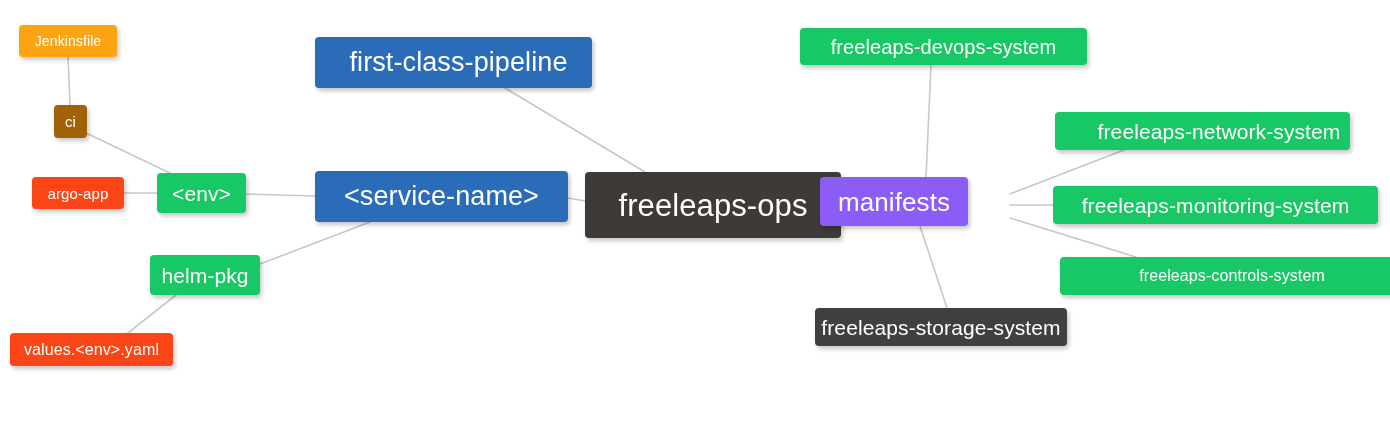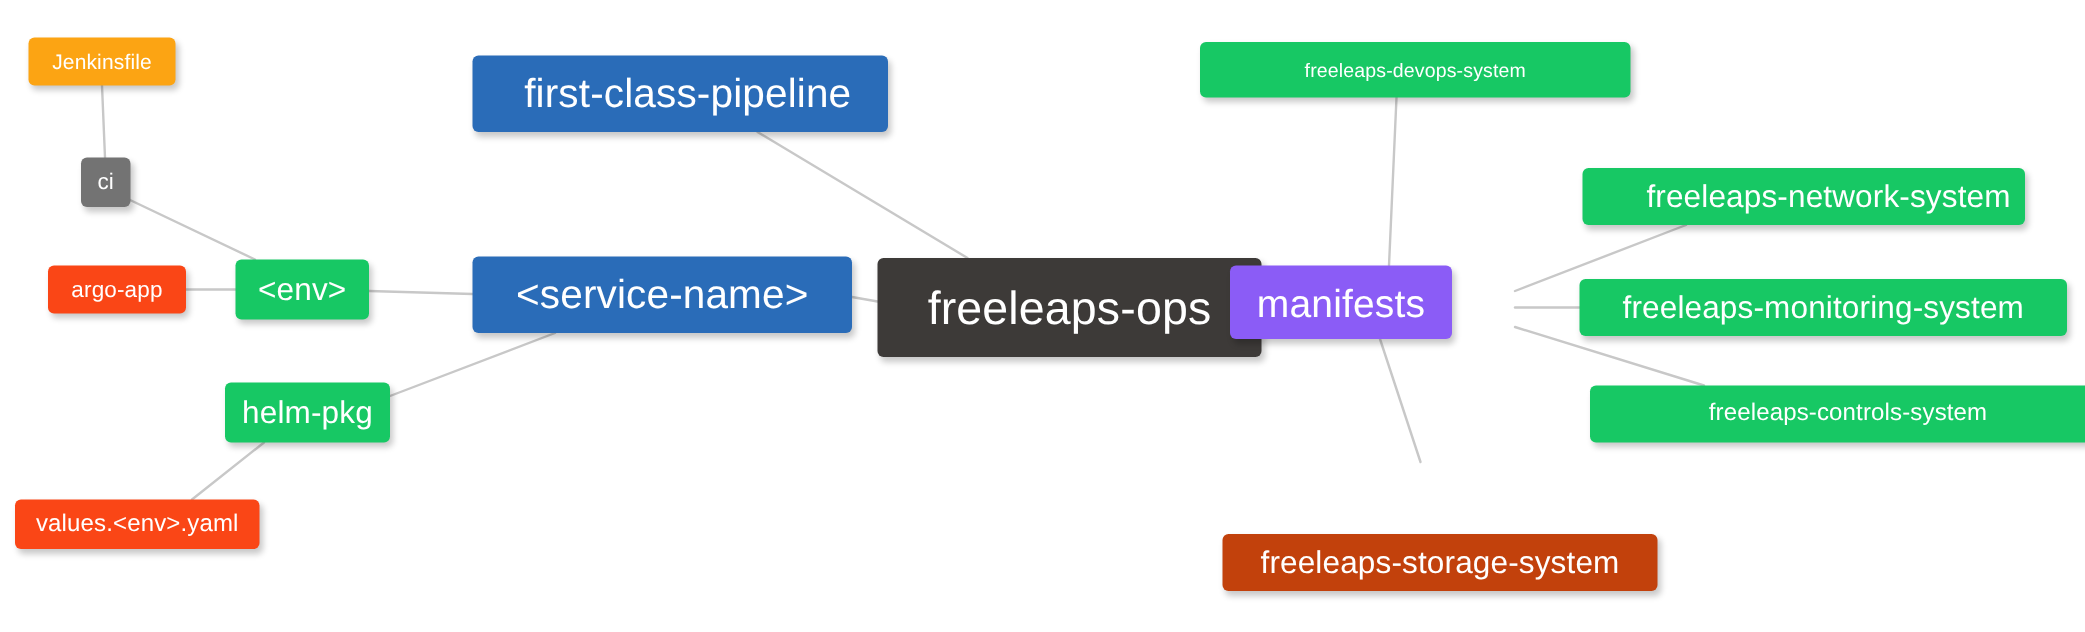--- a/index.html
+++ b/index.html
@@ -62,28 +62,28 @@
       <line x1="505" y1="88" x2="645" y2="172" stroke="#c8c8c8" stroke-width="1.6" stroke-linecap="round"></line>
       <line x1="841" y1="203" x2="852" y2="203" stroke="#c8c8c8" stroke-width="1.6" stroke-linecap="round"></line>
       <line x1="926" y1="177" x2="931" y2="65" stroke="#c8c8c8" stroke-width="1.6" stroke-linecap="round"></line>
       <line x1="1010" y1="194" x2="1124" y2="150" stroke="#c8c8c8" stroke-width="1.6" stroke-linecap="round"></line>
       <line x1="1010" y1="205" x2="1053" y2="205" stroke="#c8c8c8" stroke-width="1.6" stroke-linecap="round"></line>
       <line x1="1010" y1="218" x2="1136" y2="257" stroke="#c8c8c8" stroke-width="1.6" stroke-linecap="round"></line>
       <line x1="920" y1="226" x2="947" y2="308" stroke="#c8c8c8" stroke-width="1.6" stroke-linecap="round"></line>
     </svg>
   <div id="node-layer">
       <div class="node n-orange" style="left: 19px; top: 25px; width: 98px; height: 32px; font-size: 14px; background: rgb(252, 164, 19); color: rgb(255, 255, 255);">Jenkinsfile</div>
-      <div class="node n-red" style="left: 54px; top: 105px; width: 33px; height: 33px; font-size: 15px; background: #737373; color: rgb(255, 255, 255);">ci</div>
+      <div class="node n-red" style="left: 54px; top: 105px; width: 33px; height: 33px; font-size: 15px; background: #a16207; color: rgb(255, 255, 255);">ci</div>
       <div class="node n-red" style="left: 32px; top: 177px; width: 92px; height: 32px; font-size: 15px; background: rgb(250, 70, 22); color: rgb(255, 255, 255);">argo-app</div>
       <div class="node n-green" style="left: 157px; top: 173px; width: 89px; height: 40px; font-size: 21px; background: rgb(23, 200, 100); color: rgb(255, 255, 255);">&lt;env&gt;</div>
       <div class="node n-green" style="left: 150px; top: 255px; width: 110px; height: 40px; font-size: 21px; background: rgb(23, 200, 100); color: rgb(255, 255, 255);">helm-pkg</div>
       <div class="node n-red" style="left: 10px; top: 333px; width: 163px; height: 33px; font-size: 16px; background: rgb(250, 70, 22); color: rgb(255, 255, 255);">values.&lt;env&gt;.yaml</div>
       <div class="node n-blue" style="left: 315px; top: 37px; width: 277px; height: 51px; font-size: 27px; background: rgb(42, 108, 184); color: rgb(255, 255, 255); padding-left: 20px;">first-class-pipeline</div>
       <div class="node n-blue" style="left: 315px; top: 171px; width: 253px; height: 51px; font-size: 27px; background: rgb(42, 108, 184); color: rgb(255, 255, 255);">&lt;service-name&gt;</div>
       <div class="node n-root" style="left: 585px; top: 172px; width: 256px; height: 66px; font-size: 31px; background: rgb(61, 58, 56); color: rgb(255, 255, 255);">freeleaps-ops</div>
       <div class="node n-blue" style="left: 820px; top: 177px; width: 148px; height: 49px; font-size: 26px; background: #8b5cf6; color: rgb(255, 255, 255);">manifests</div>
-      <div class="node n-green" style="left: 800px; top: 28px; width: 287px; height: 37px; font-size: 13px; background: rgb(23, 200, 100); color: rgb(255, 255, 255);">freeleaps-devops-system</div>
+      <div class="node n-green" style="left: 800px; top: 28px; width: 287px; height: 37px; font-size: 20px; background: rgb(23, 200, 100); color: rgb(255, 255, 255);">freeleaps-devops-system</div>
       <div class="node n-green" style="left: 1055px; top: 112px; width: 295px; height: 38px; font-size: 21px; background: rgb(23, 200, 100); color: rgb(255, 255, 255); padding-left: 43px;">freeleaps-network-system</div>
       <div class="node n-green" style="left: 1053px; top: 186px; width: 325px; height: 38px; font-size: 21px; background: rgb(23, 200, 100); color: rgb(255, 255, 255);">freeleaps-monitoring-system</div>
       <div class="node n-green" style="left: 1060px; top: 257px; width: 344px; height: 38px; font-size: 16px; background: rgb(23, 200, 100); color: rgb(255, 255, 255);">freeleaps-controls-system</div>
-      <div class="node n-green" style="left: 815px; top: 308px; width: 290px; height: 38px; font-size: 21px; background: #c2410c; color: rgb(255, 255, 255); margin-top: 48px;">freeleaps-storage-system</div>
+      <div class="node n-green" style="left: 815px; top: 308px; width: 252px; height: 38px; font-size: 21px; background: #404040; color: rgb(255, 255, 255);">freeleaps-storage-system</div>
     </div>
 </div>
 
 </body></html>

